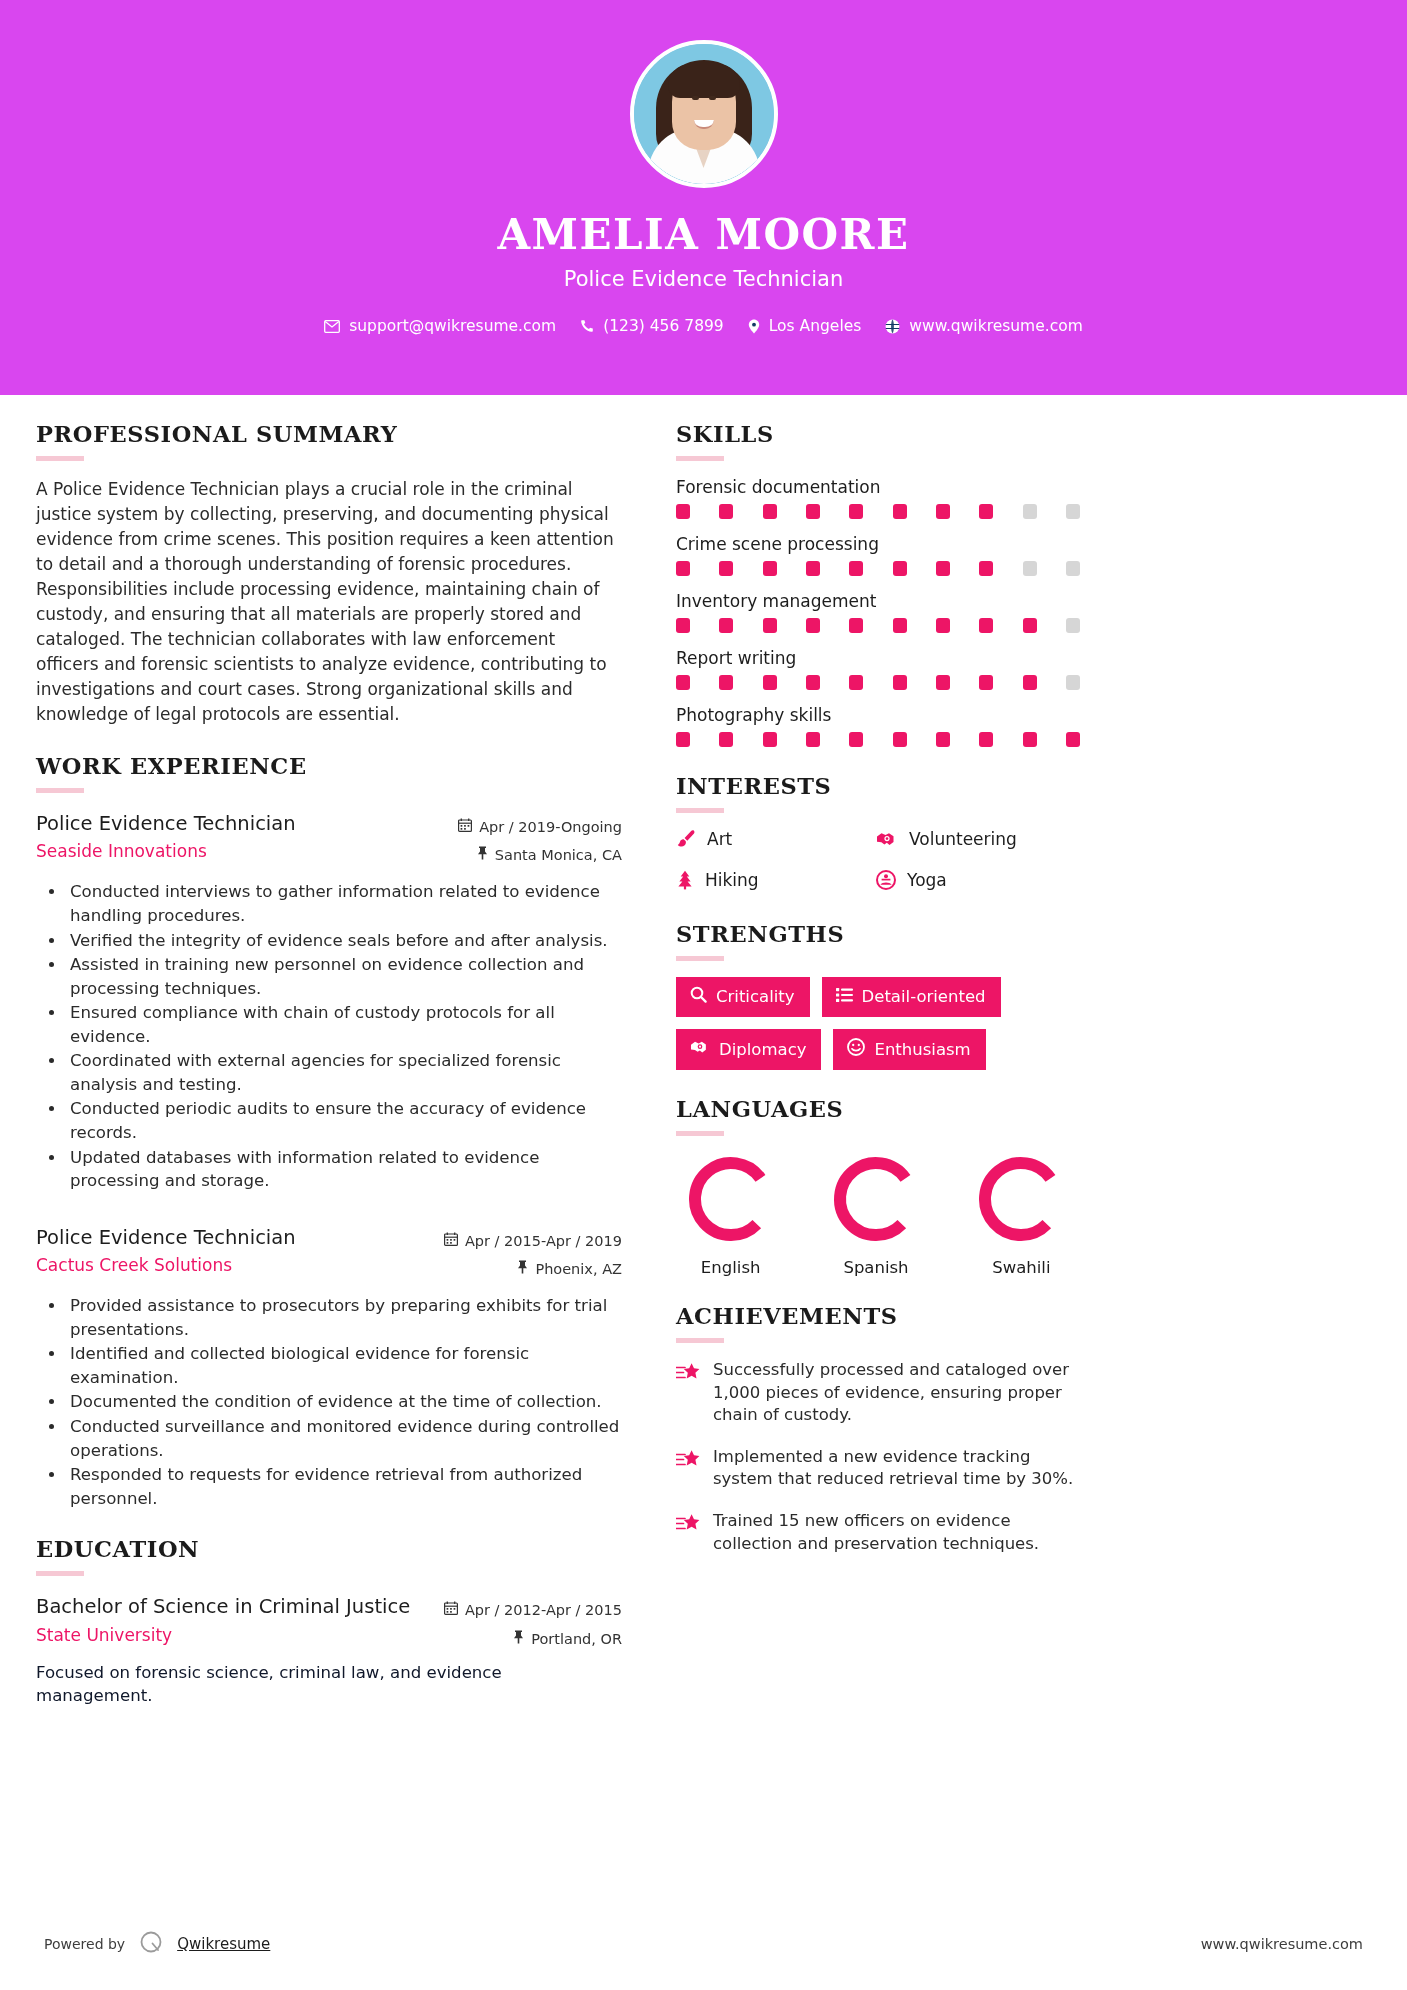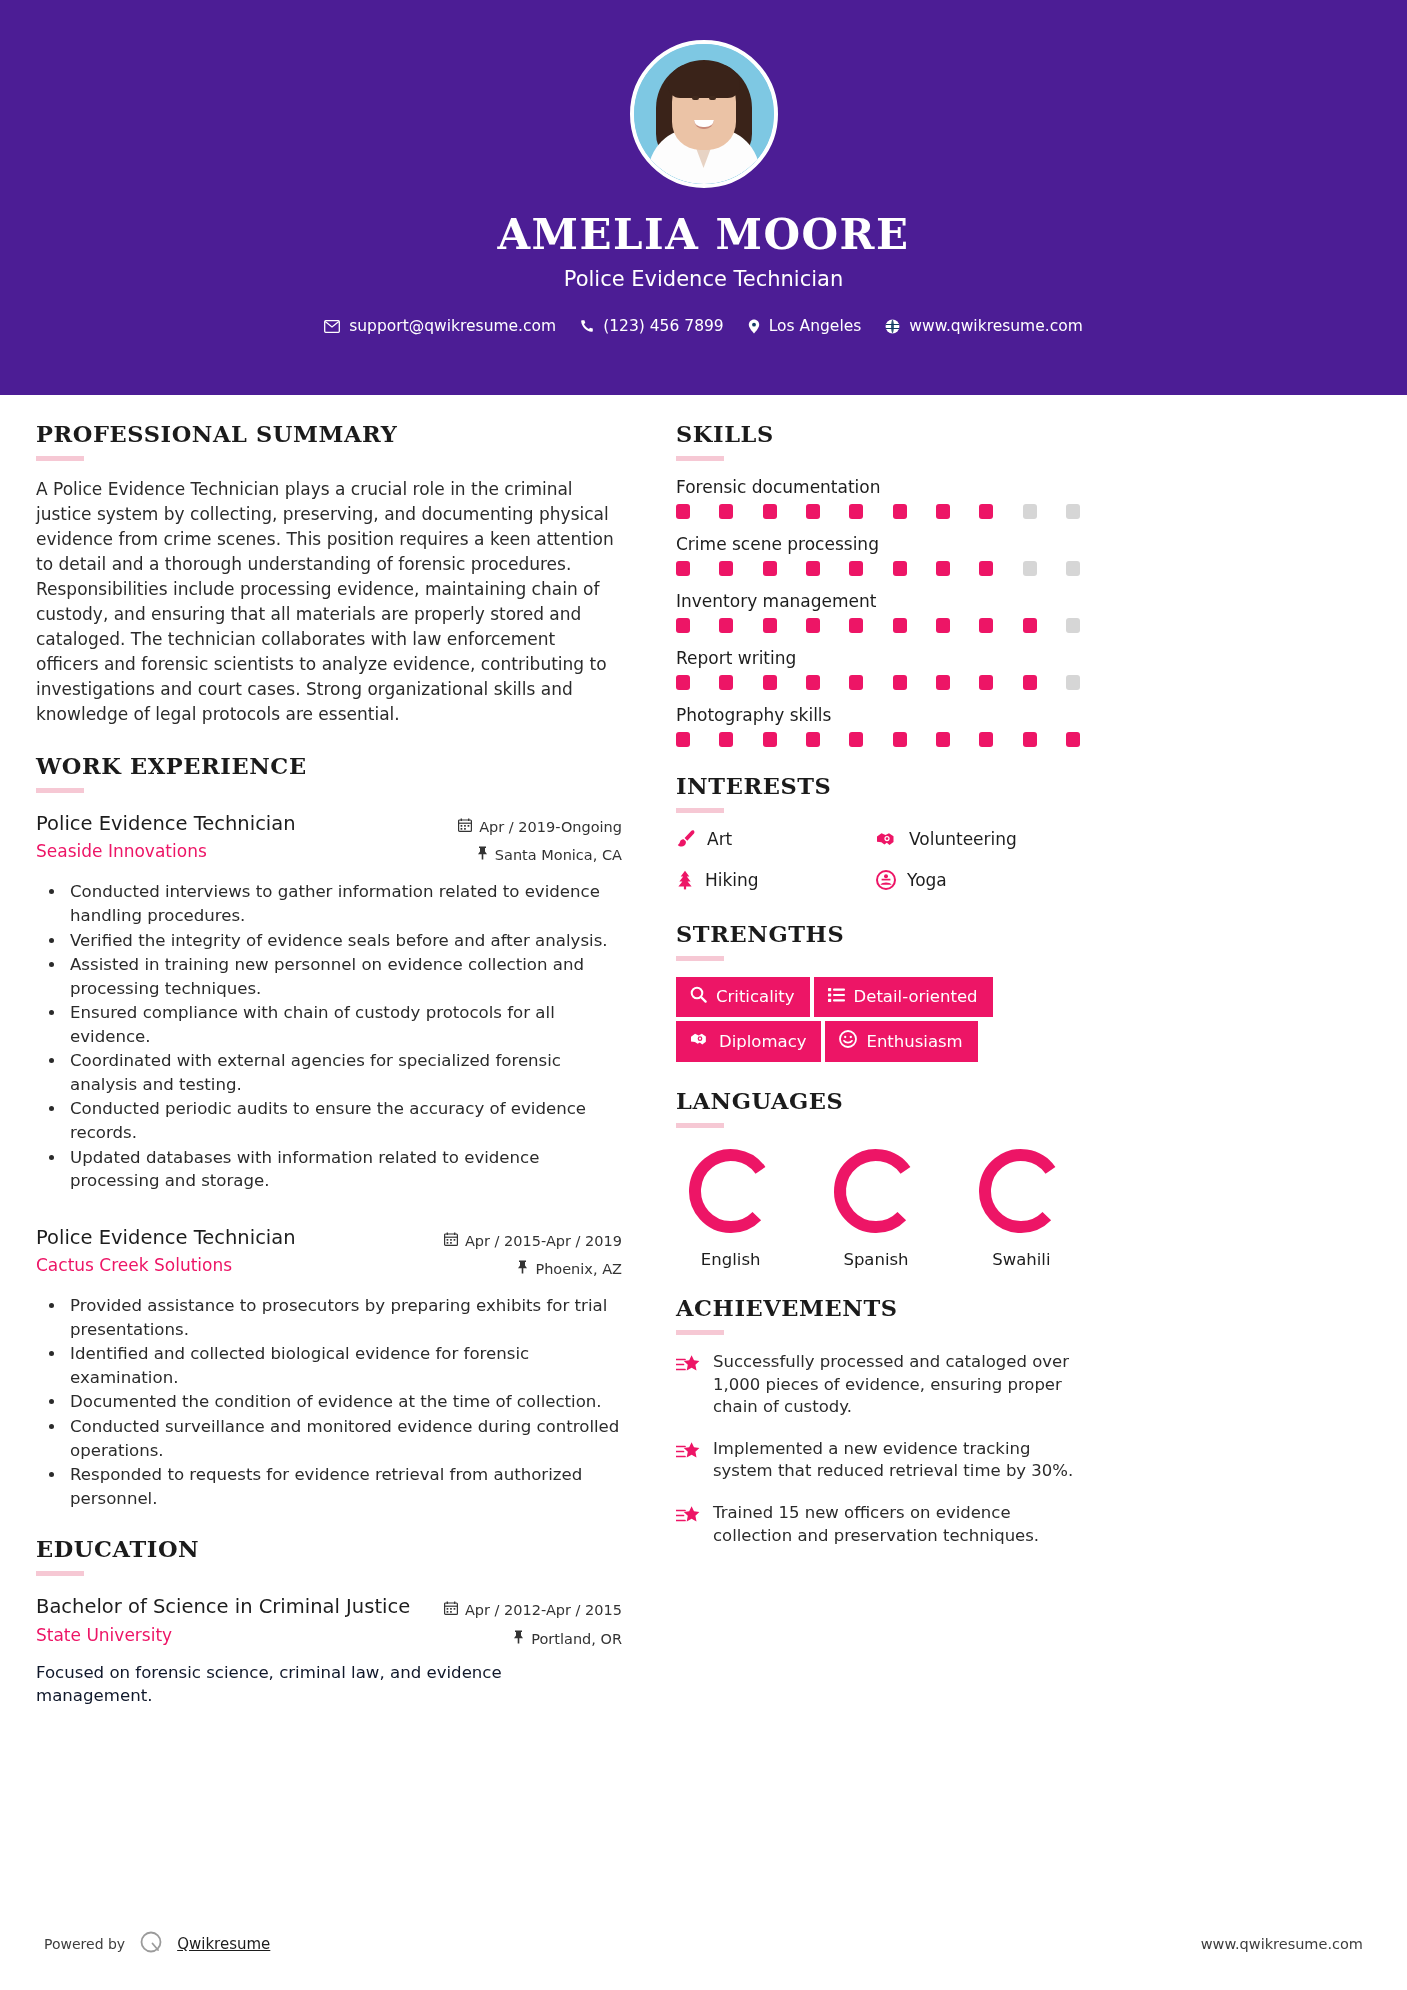--- a/index.html
+++ b/index.html
@@ -6,21 +6,21 @@
   html, body {
     width:1407px; height:1990px;
     background:#ffffff;
     font-family:"DejaVu Sans", sans-serif;
     -webkit-font-smoothing:antialiased;
   }
   .page { position:relative; width:1407px; height:1990px; background:#fff; overflow:hidden; }
 
   
   .header {
-    height:395px; background:#4c1d95;
+    height:395px; background:#d946ef;
     display:flex; flex-direction:column; align-items:center;
     padding-top:40px;
   }
   .avatar-wrap {
     width:148px; height:148px; border-radius:50%;
     background:#7ec8e3; border:4px solid #ffffff;
     overflow:hidden; position:relative;
   }
   .avatar-photo { position:absolute; inset:0; border-radius:50%; overflow:hidden; }
   .av-bg { position:absolute; inset:0; background:#7ec8e3; }
@@ -111,21 +111,21 @@
   .skill-row { margin-bottom:3px; }
   .skill-name { font-size:17px; color:#1d1d1d; margin-bottom:7px; }
   .dots { display:flex; gap:0; justify-content:space-between; width:404px; margin-bottom:15px; }
   .dot { width:14px; height:15px; border-radius:3px; background:#d6d6d6; }
   .dot.on { background:#ed1566; }
 
   .interests-grid { display:flex; flex-wrap:wrap; }
   .interest { width:50%; display:flex; align-items:flex-start; gap:11px; margin-bottom:17px; }
   .interest span { font-size:17px; color:#1d1d1d; }
 
-  .strengths { display:flex; flex-wrap:wrap; gap:4px; }
+  .strengths { display:flex; flex-wrap:wrap; gap:12px; }
   .badge {
     display:flex; align-items:center; gap:9px;
     background:#ed1566; color:#fff; font-size:16.5px;
     padding:9px 15px 10px 14px;
   }
 
   .langs { display:flex; gap:36px; margin-top:8px; }
   .lang { width:110px; text-align:center; }
   .lang-label { font-size:16.5px; color:#1d1d1d; margin-top:8px; }
 

